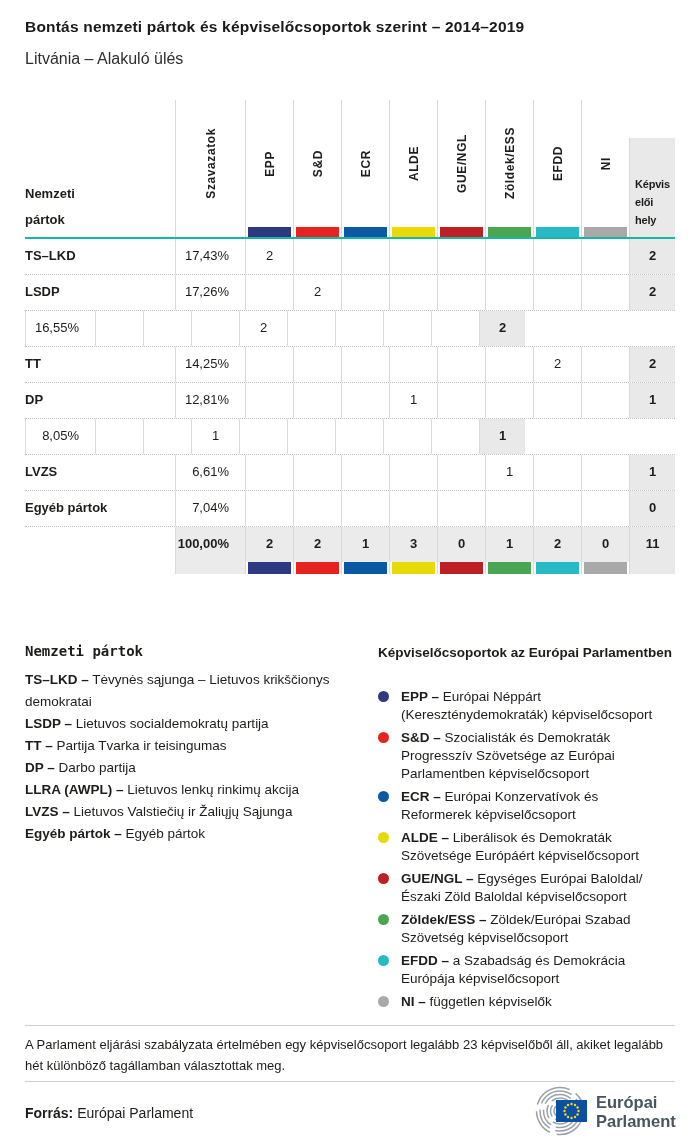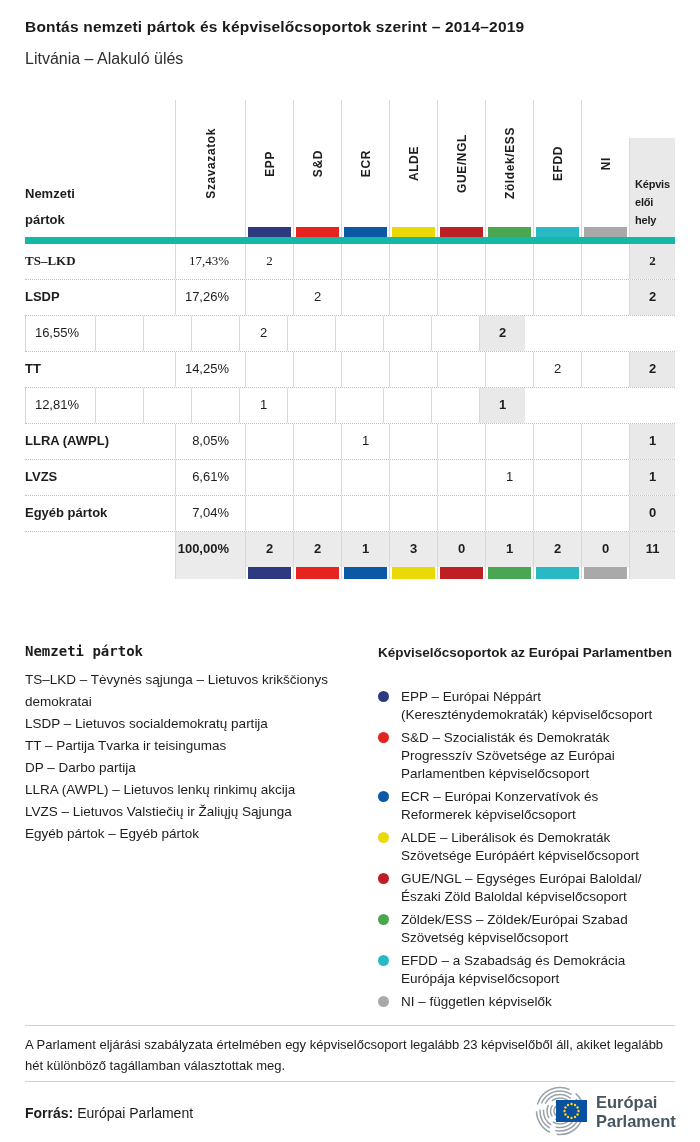--- a/index.html
+++ b/index.html
@@ -6,21 +6,21 @@
   .page{position:relative;width:700px;height:1142px;background:#fff;overflow:hidden;
         font-family:"Liberation Sans",sans-serif;color:#1d1d1b;}
   
   .title{position:absolute;left:25px;top:18px;font-size:15.5px;font-weight:bold;color:#1a1a1a;letter-spacing:.2px;}
   .subtitle{position:absolute;left:25px;top:50px;font-size:16px;color:#2e2e2e;}
   
   .tbl{position:absolute;left:25px;top:100px;width:650px;}
   .trow{display:flex;height:35px;}
   .trow.hdr{height:137px;}
   .trow.barrow{height:12px;}
-  .trow.r1{border-top:7px solid #14b8a6;font-family:Liberation Serif, serif;}
+  .trow.r1{border-top:2px solid #14b8a6;}
   .trow.dot{border-top:1px dotted #c2c2c2;}
   .cell{box-sizing:border-box;flex:none;}
   .c-party{width:150px;}
   .c-votes{width:70px;border-left:1px solid #d9d9d9;}
   .c-grp{width:48px;border-left:1px solid #d9d9d9;}
   .c-seats{width:46px;border-left:1px solid #d9d9d9;background:#e9e9e9;}
   .drow .cell,.trow.total .cell{line-height:34px;font-size:13px;}
   .drow .c-party{font-weight:bold;}
   .drow .c-votes,.total .c-votes{text-align:right;padding-right:16px;}
   .drow .c-grp,.total .c-grp{text-align:center;}
@@ -51,21 +51,21 @@
   .lg-item{display:flex;margin-bottom:5px;}
   .lg-dot{width:11px;height:11px;border-radius:50%;margin:3px 12px 0 0;flex:none;}
   .lg-text{width:268px;font-size:13.5px;line-height:18px;}
   
   .rule1{position:absolute;left:25px;right:25px;top:1025px;border-top:1px solid #cfcfcf;}
   .footnote{position:absolute;left:25px;top:1034px;width:655px;font-size:13px;line-height:21px;}
   .rule2{position:absolute;left:25px;right:25px;top:1081px;border-top:1px solid #cfcfcf;}
   .source{position:absolute;left:25px;top:1105px;font-size:14px;}
   .source b{font-weight:bold;}
   .logo{position:absolute;right:12px;top:1086px;}
-  b,.b{font-weight:normal;}
+  b,.b{font-weight:bold;}
 </style>
 </head>
 <body>
 
 <div class="page">
 
   <div class="title">Bontás nemzeti pártok és képviselőcsoportok szerint – 2014–2019</div>
   <div class="subtitle">Litvánia – Alakuló ülés</div>
 
   <div class="tbl">
@@ -177,33 +177,33 @@
         <div class="cell c-grp"></div>
         <div class="cell c-grp"></div>
         <div class="cell c-grp"></div>
         <div class="cell c-grp"></div>
         <div class="cell c-grp"></div>
         <div class="cell c-grp">2</div>
         <div class="cell c-grp"></div>
         <div class="cell c-seats">2</div>
       </div>
       <div class="trow drow dot">
+        <div class="cell c-party">DP</div>
         <div class="cell c-votes">12,81%</div>
         <div class="cell c-grp"></div>
         <div class="cell c-grp"></div>
         <div class="cell c-grp"></div>
         <div class="cell c-grp">1</div>
         <div class="cell c-grp"></div>
         <div class="cell c-grp"></div>
         <div class="cell c-grp"></div>
         <div class="cell c-grp"></div>
         <div class="cell c-seats">1</div>
       </div>
       <div class="trow drow dot">
-        <div class="cell c-party">LLRA (AWPL)</div>
         <div class="cell c-votes">8,05%</div>
         <div class="cell c-grp"></div>
         <div class="cell c-grp"></div>
         <div class="cell c-grp">1</div>
         <div class="cell c-grp"></div>
         <div class="cell c-grp"></div>
         <div class="cell c-grp"></div>
         <div class="cell c-grp"></div>
         <div class="cell c-grp"></div>
         <div class="cell c-seats">1</div>

